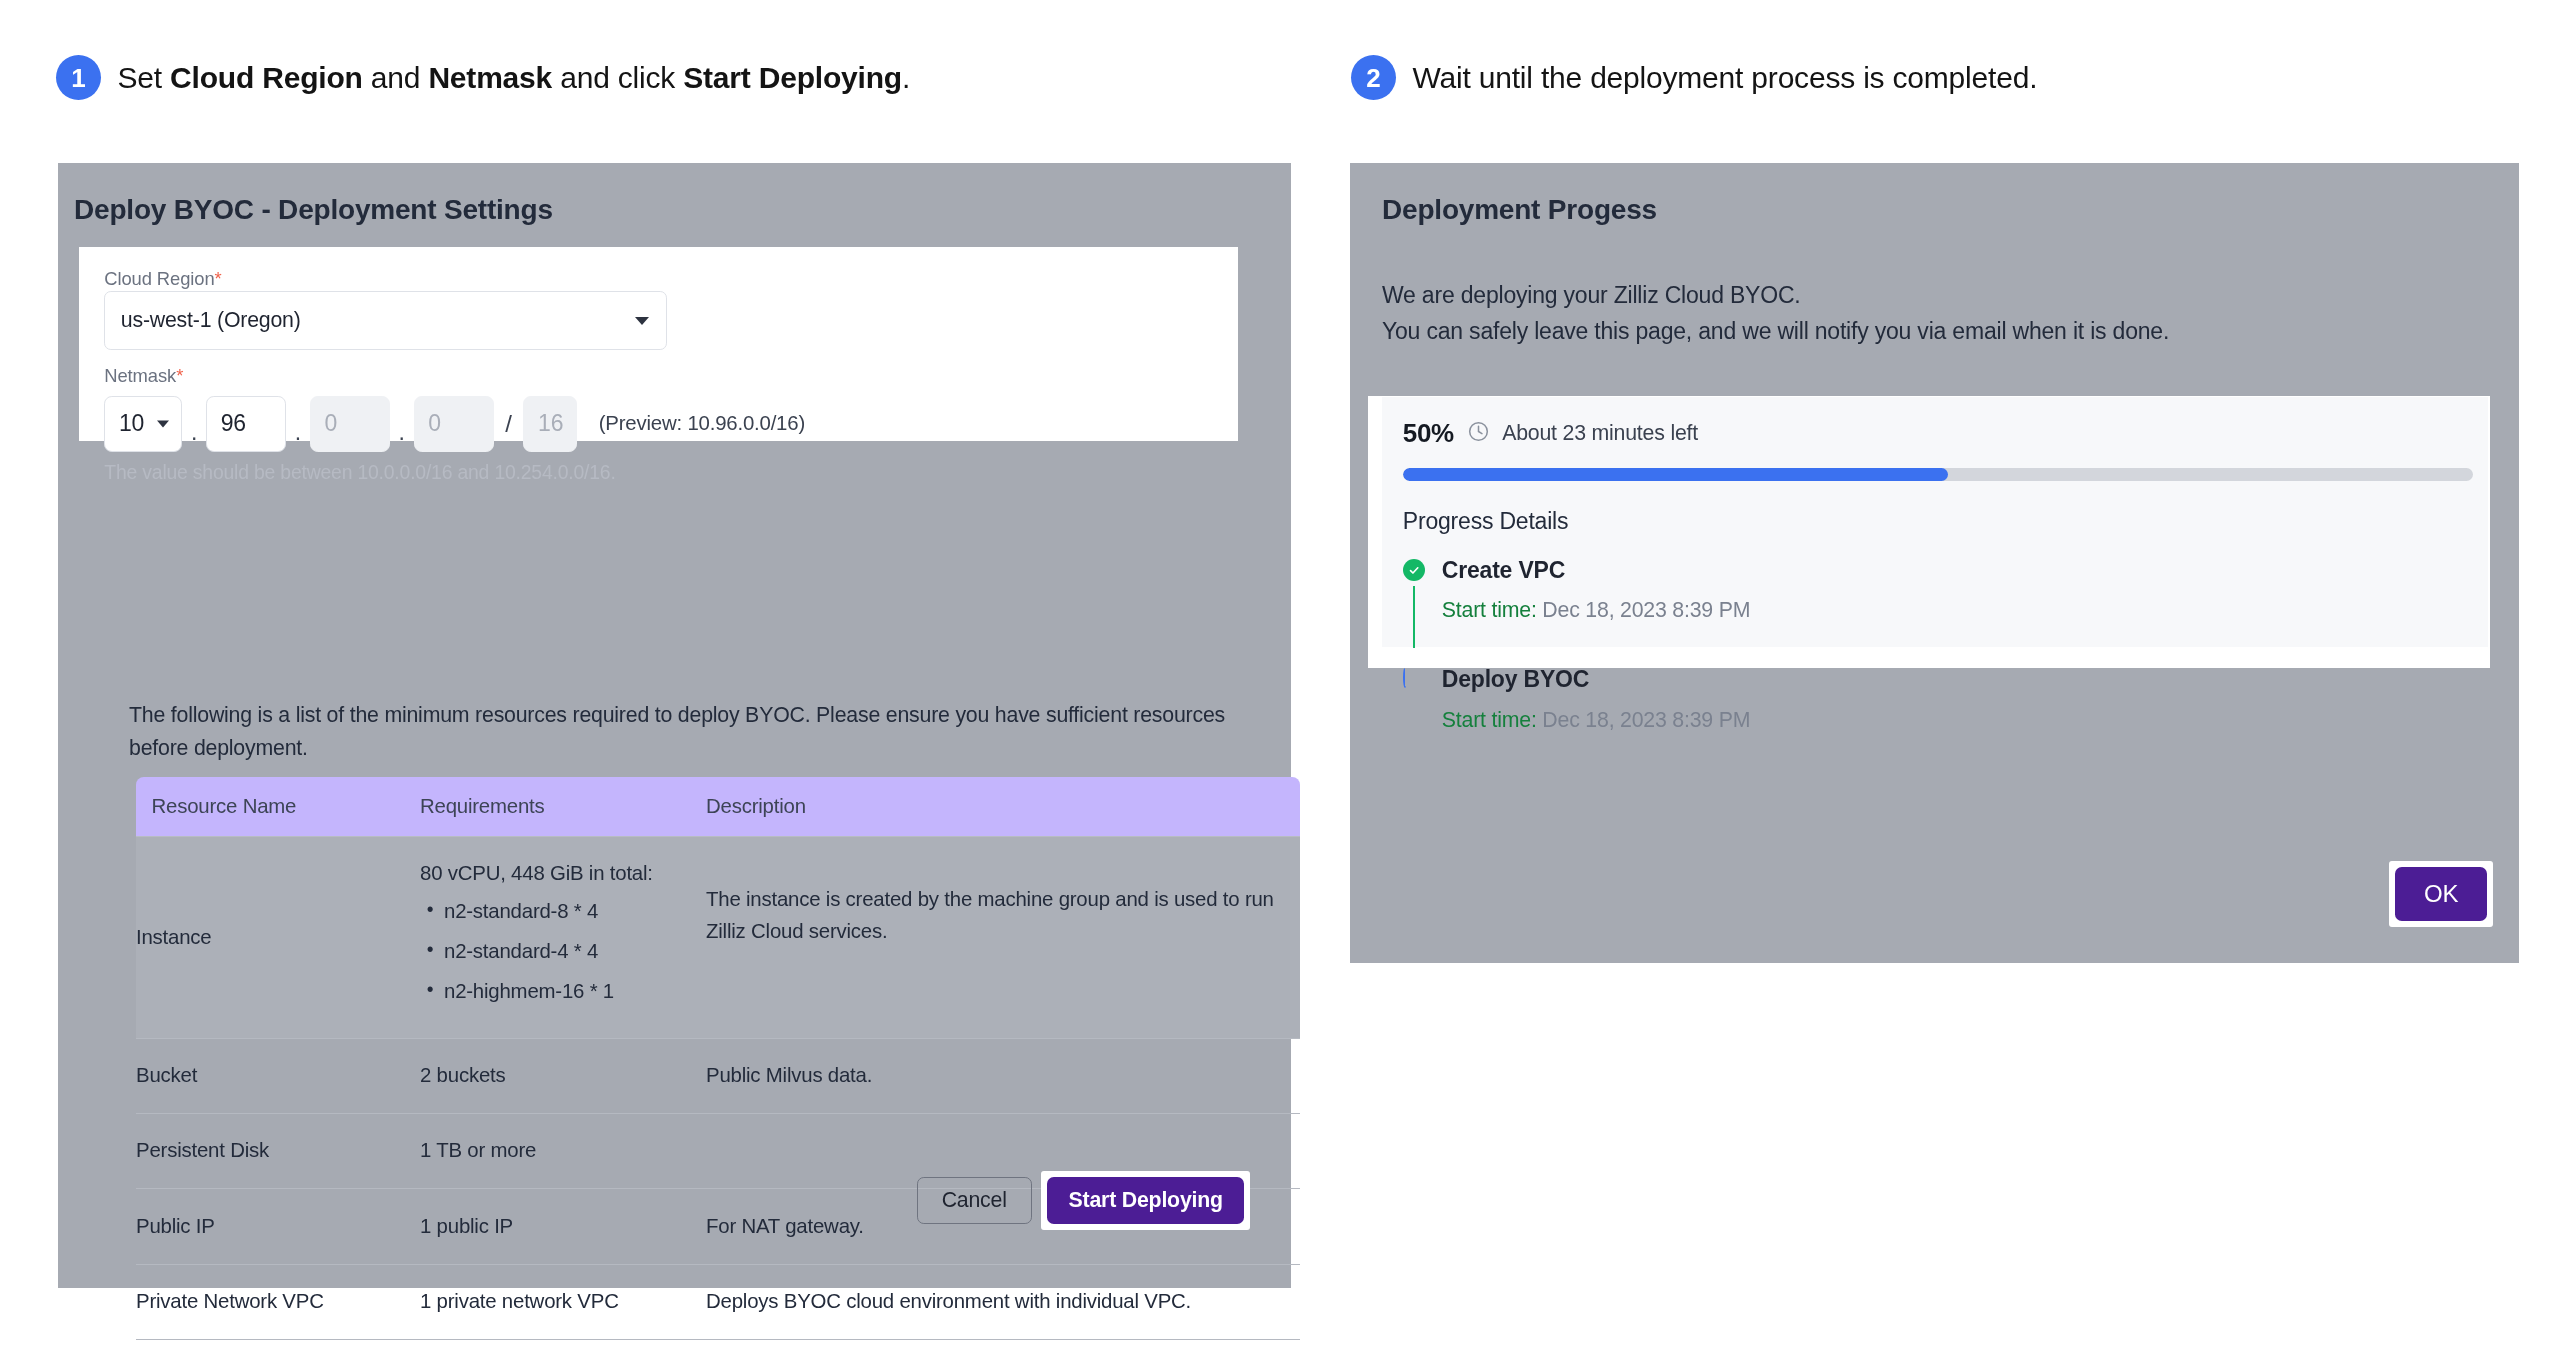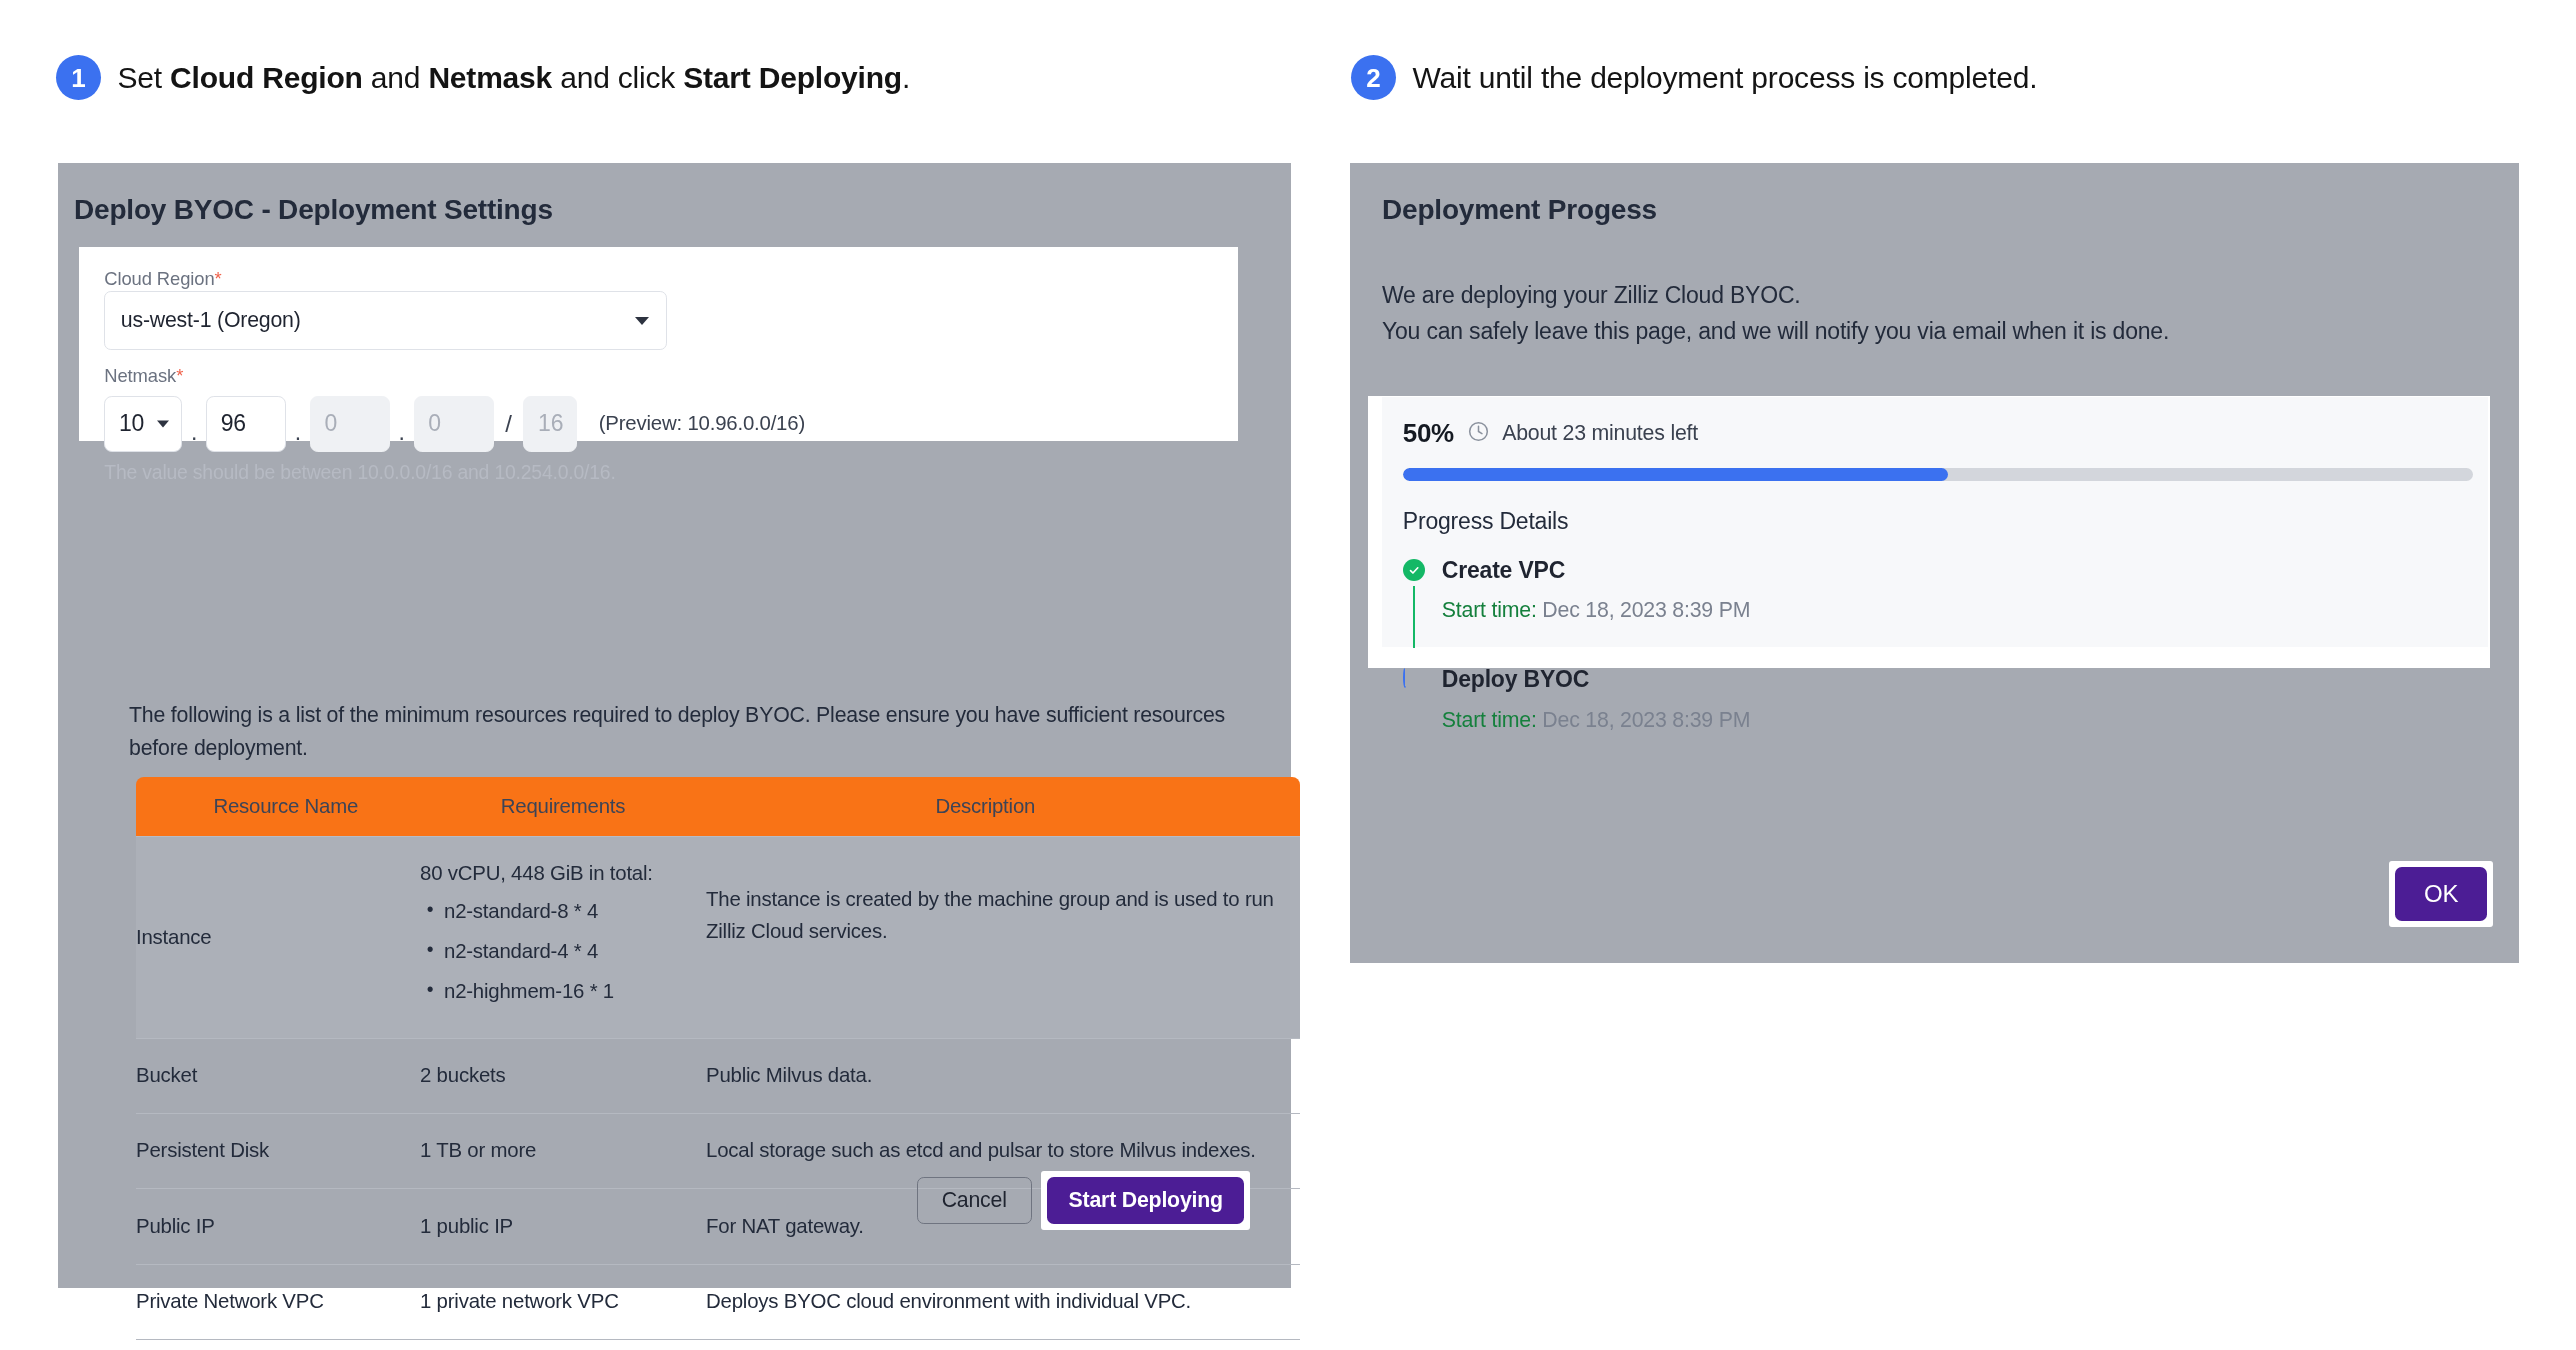--- a/index.html
+++ b/index.html
@@ -84,23 +84,22 @@
 
   .intro-text {
     position: absolute; left: 71px; top: 536px; width: 1155px;
     font-size: 21.3px; line-height: 1.55; color: #232b3b; letter-spacing: -0.2px;
   }
 
   
   .rtable { position: absolute; left: 78px; top: 614px; width: 1164px; }
   .rtable .thead {
     display: flex; height: 60px; align-items: center;
-    background: #f97316; border-radius: 7.8px 7.8px 0 0;
+    background: #c4b5fd; border-radius: 7.8px 7.8px 0 0;
     border-bottom: 1px solid #b8bcc4;
-    text-align: center;
   }
   .rtable .th { font-size: 20.4px; color: #3d4456; letter-spacing: -0.2px; }
   .rtable .row { display: flex; border-bottom: 1px solid #b5b9c1; }
   .rtable .row.tall { background: #acb0b8; }
   .rtable .td {
     font-size: 20.4px; color: #232b3b; line-height: 1.55; letter-spacing: -0.2px;
     padding: 21.3px 0;
   }
   .c1 { width: 284px; padding-left: 15.5px; }
   .c2 { width: 286px; }
@@ -262,21 +261,20 @@
 
       <div class="row">
         <div class="td c1">Bucket</div>
         <div class="td c2">2 buckets</div>
         <div class="td c3">Public Milvus data.</div>
       </div>
 
       <div class="row">
         <div class="td c1">Persistent Disk</div>
         <div class="td c2">1 TB or more</div>
-        <div class="td c3">Local storage such as etcd and pulsar to store Milvus indexes.</div>
       </div>
 
       <div class="row">
         <div class="td c1">Public IP</div>
         <div class="td c2">1 public IP</div>
         <div class="td c3">For NAT gateway.</div>
       </div>
 
       <div class="row">
         <div class="td c1">Private Network VPC</div>

